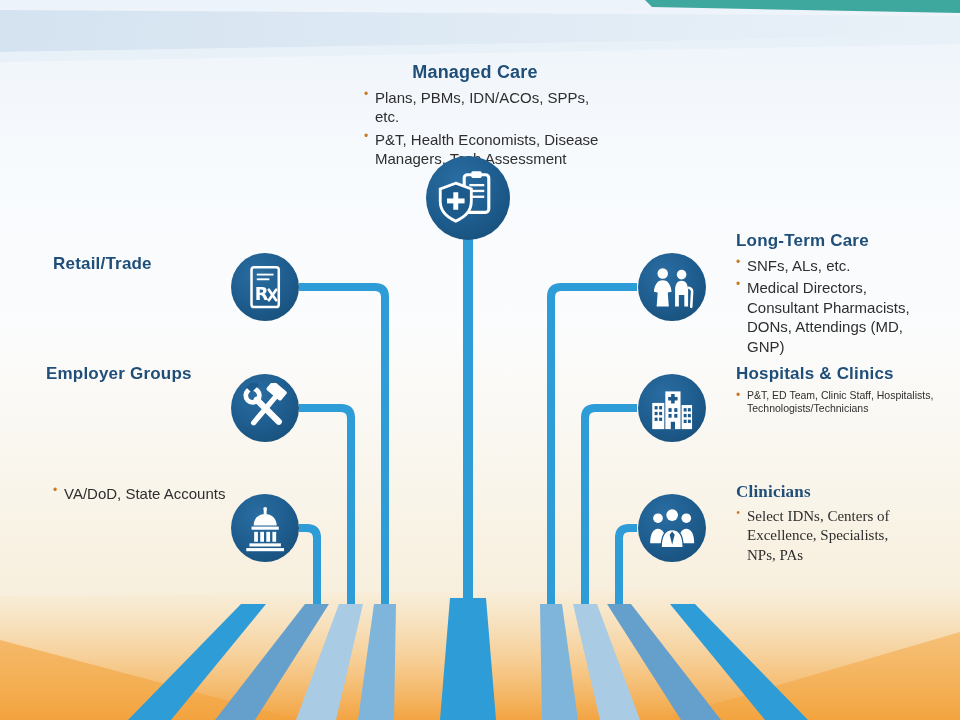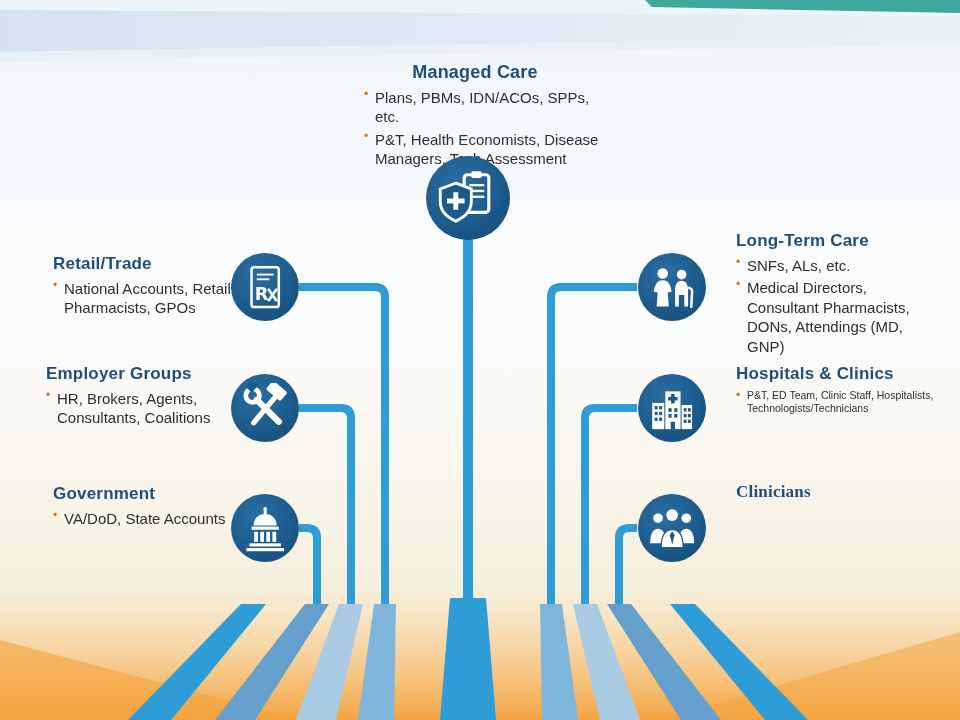--- a/index.html
+++ b/index.html
@@ -82,34 +82,27 @@
   <div class="seg seg-center" style="left:350px;top:62px;width:250px;">
     <h2 class="seg-title">Managed Care</h2>
     <ul class="bullets">
       <li>Plans, PBMs, IDN/ACOs, SPPs, etc.</li>
       <li>P&amp;T, Health Economists, Disease Managers, Tech Assessment</li>
     </ul>
   </div>
 
   <div class="seg" style="left:53px;top:254px;width:178px;">
     <h2 class="seg-title">Retail/Trade</h2>
-    <ul class="bullets">
-      <li>National Accounts, Retail Pharmacists,  GPOs</li>
-    </ul>
   </div>
 
   <div class="seg" style="left:46px;top:364px;width:178px;">
     <h2 class="seg-title">Employer Groups</h2>
-    <ul class="bullets">
-      <li>HR, Brokers, Agents, Consultants,  Coalitions</li>
-    </ul>
   </div>
 
   <div class="seg" style="left:53px;top:484px;width:190px;">
-    <h2 class="seg-title">Government</h2>
     <ul class="bullets">
       <li>VA/DoD, State Accounts</li>
     </ul>
   </div>
 
   <div class="seg" style="left:736px;top:231px;width:188px;">
     <h2 class="seg-title">Long-Term Care</h2>
     <ul class="bullets">
       <li>SNFs, ALs, etc.</li>
       <li>Medical Directors, Consultant Pharmacists, DONs, Attendings (MD, GNP)</li>
@@ -118,20 +111,23 @@
 
   <div class="seg" style="left:736px;top:364px;width:206px;">
     <h2 class="seg-title">Hospitals &amp; Clinics</h2>
     <ul class="bullets small-bullets">
       <li>P&amp;T, ED Team,  Clinic Staff, Hospitalists, Technologists/Technicians</li>
     </ul>
   </div>
 
   <div class="seg" style="left:736px;top:482px;width:178px;font-family:Liberation Serif, serif;">
     <h2 class="seg-title">Clinicians</h2>
+    <ul class="bullets">
+      <li>Select IDNs, Centers of Excellence, Specialists,  NPs, PAs</li>
+    </ul>
   </div>
 
   <div class="node node-lg" style="left:426px;top:156px;">
     <svg viewBox="0 0 48 48">
       <rect x="21" y="6" width="19" height="29" rx="2.5" fill="none" stroke="#fff" stroke-width="2.4"></rect>
       <rect x="26.5" y="3.2" width="8" height="5.2" rx="1.2" fill="#fff"></rect>
       <line x1="25" y1="14" x2="36.5" y2="14" stroke="#fff" stroke-width="1.8"></line>
       <line x1="25" y1="18.5" x2="36.5" y2="18.5" stroke="#fff" stroke-width="1.8"></line>
       <line x1="25" y1="23" x2="36.5" y2="23" stroke="#fff" stroke-width="1.8"></line>
       <path d="M14.5 12.5 L26.5 17 L26.5 26.5 C26.5 34 21.5 38.8 14.5 41.8 C7.5 38.8 2.5 34 2.5 26.5 L2.5 17 Z" fill="#1C5A8C" stroke="#fff" stroke-width="2.2"></path>

